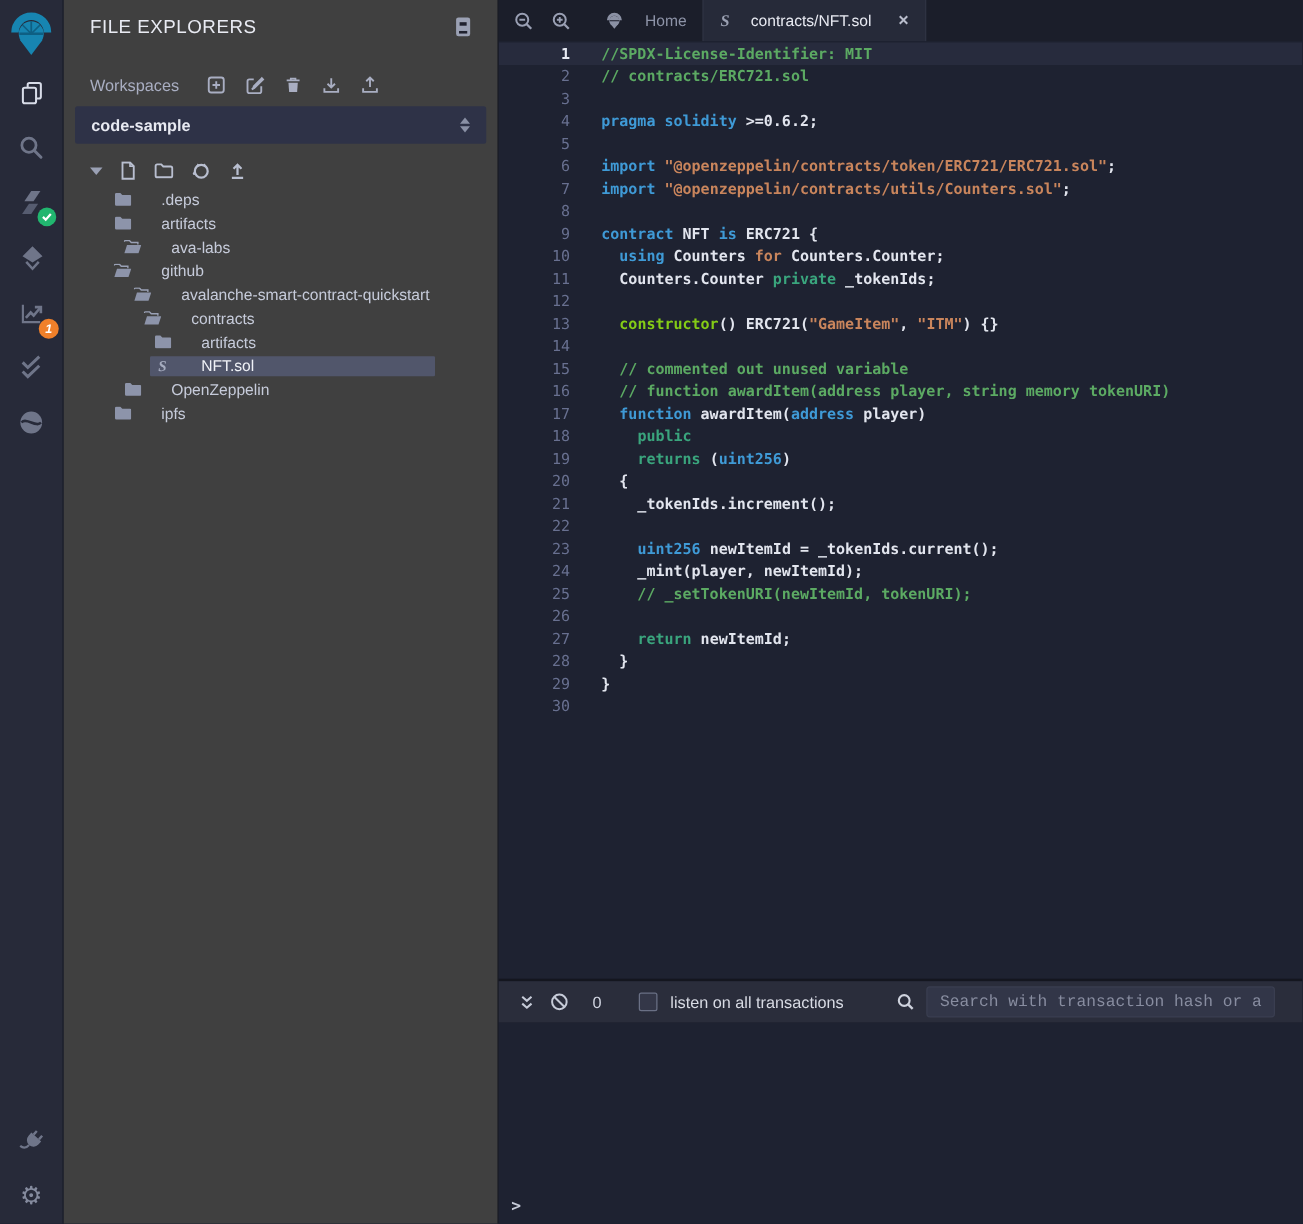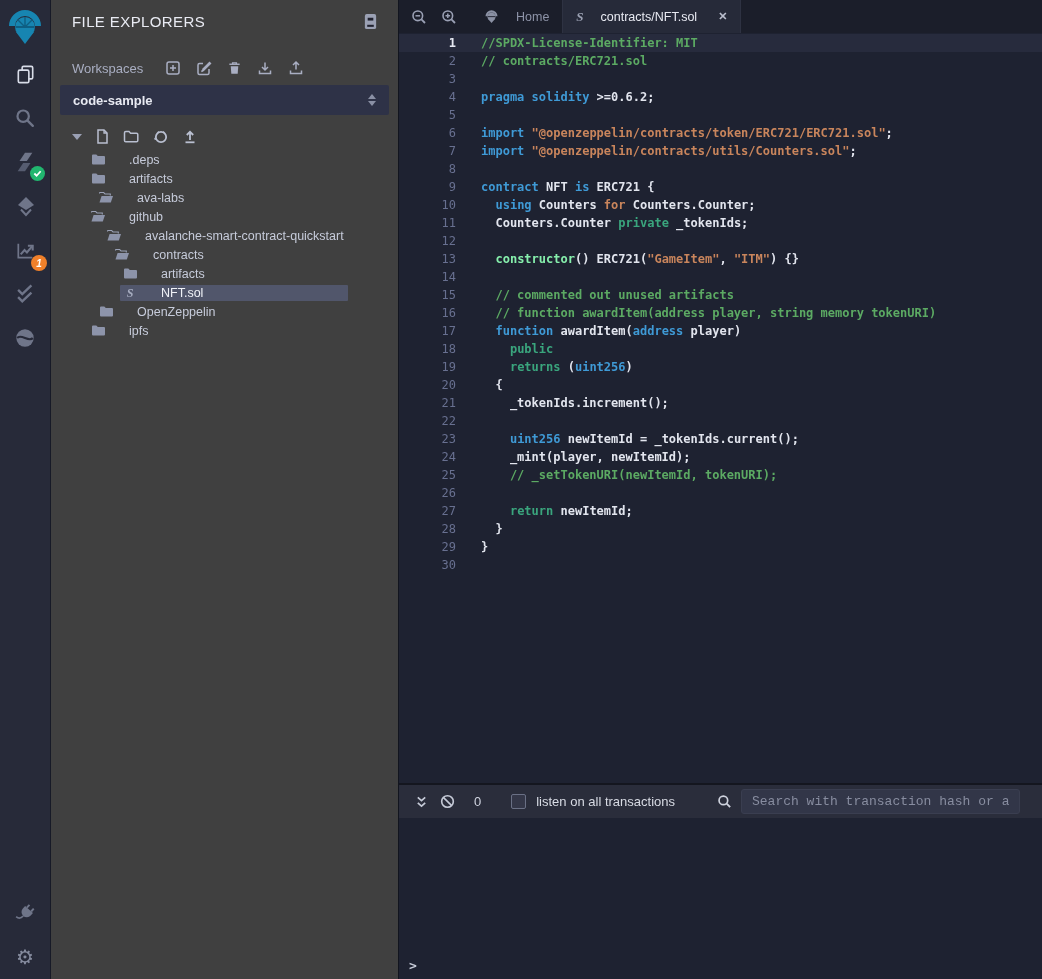--- a/index.html
+++ b/index.html
@@ -63,21 +63,21 @@
   .editor { flex:1; background:#1e2231; padding-top:1px; overflow:hidden; font-family:"DejaVu Sans Mono", monospace; }
   .code-line { display:flex; height:18px; line-height:18px; font-size:12px; white-space:pre; }
   .code-line.active { background:#272b3d; }
   .code-line.active .ln { color:#e6e9f2; font-weight:bold; }
   .ln { width:57px; text-align:right; color:#687090; flex:none; }
   .lc { padding-left:25px; font-weight:bold; }
   .tok-plain   { color:#e2e5ee; }
   .tok-comment { color:#5caa63; }
   .tok-blue    { color:#3f9ad6; }
   .tok-orange  { color:#c9855c; }
-  .tok-pink    { color:#86efac;text-align:right; }
+  .tok-pink    { color:#84cc16;text-align:right; }
   .tok-green2  { color:#3aa57d; }
 
   
   .terminal { height:196px; flex:none; display:flex; flex-direction:column; border-top:2px solid #14161f; }
   .term-bar { height:33px; background:#2a2d3b; display:flex; align-items:center; padding:0 8px; flex:none; }
   .term-bar .tb-ico { display:flex; margin-left:8px; cursor:pointer; }
   .tx-count { color:#d0d4e0; font-size:13px; margin-left:19px; }
   .listen-box { width:15px; height:15px; border:1px solid #6a7085; background:#343748; margin-left:30px;
                 border-radius:2px; cursor:pointer; }
   .listen-label { color:#d8dbe4; font-size:13px; margin-left:10px; }
@@ -408,21 +408,21 @@
           <div class="code-line"><span class="ln">5</span><span class="lc"></span></div>
           <div class="code-line"><span class="ln">6</span><span class="lc"><span class="tok-blue">import</span><span class="tok-plain"> </span><span class="tok-orange">"@openzeppelin/contracts/token/ERC721/ERC721.sol"</span><span class="tok-plain">;</span></span></div>
           <div class="code-line"><span class="ln">7</span><span class="lc"><span class="tok-blue">import</span><span class="tok-plain"> </span><span class="tok-orange">"@openzeppelin/contracts/utils/Counters.sol"</span><span class="tok-plain">;</span></span></div>
           <div class="code-line"><span class="ln">8</span><span class="lc"></span></div>
           <div class="code-line"><span class="ln">9</span><span class="lc"><span class="tok-blue">contract</span><span class="tok-plain"> NFT </span><span class="tok-blue">is</span><span class="tok-plain"> ERC721 {</span></span></div>
           <div class="code-line"><span class="ln">10</span><span class="lc"><span class="tok-plain">  </span><span class="tok-blue">using</span><span class="tok-plain"> Counters </span><span class="tok-orange">for</span><span class="tok-plain"> Counters.Counter;</span></span></div>
           <div class="code-line"><span class="ln">11</span><span class="lc"><span class="tok-plain">  Counters.Counter </span><span class="tok-green2">private</span><span class="tok-plain"> _tokenIds;</span></span></div>
           <div class="code-line"><span class="ln">12</span><span class="lc"></span></div>
           <div class="code-line"><span class="ln">13</span><span class="lc"><span class="tok-plain">  </span><span class="tok-pink">constructor</span><span class="tok-plain">() ERC721(</span><span class="tok-orange">"GameItem"</span><span class="tok-plain">, </span><span class="tok-orange">"ITM"</span><span class="tok-plain">) {}</span></span></div>
           <div class="code-line"><span class="ln">14</span><span class="lc"></span></div>
-          <div class="code-line"><span class="ln">15</span><span class="lc"><span class="tok-comment">  // commented out unused artifacts</span></span></div>
+          <div class="code-line"><span class="ln">15</span><span class="lc"><span class="tok-comment">  // commented out unused variable</span></span></div>
           <div class="code-line"><span class="ln">16</span><span class="lc"><span class="tok-comment">  // function awardItem(address player, string memory tokenURI)</span></span></div>
           <div class="code-line"><span class="ln">17</span><span class="lc"><span class="tok-plain">  </span><span class="tok-blue">function</span><span class="tok-plain"> awardItem(</span><span class="tok-blue">address</span><span class="tok-plain"> player)</span></span></div>
           <div class="code-line"><span class="ln">18</span><span class="lc"><span class="tok-plain">    </span><span class="tok-green2">public</span></span></div>
           <div class="code-line"><span class="ln">19</span><span class="lc"><span class="tok-plain">    </span><span class="tok-green2">returns</span><span class="tok-plain"> (</span><span class="tok-blue">uint256</span><span class="tok-plain">)</span></span></div>
           <div class="code-line"><span class="ln">20</span><span class="lc"><span class="tok-plain">  {</span></span></div>
           <div class="code-line"><span class="ln">21</span><span class="lc"><span class="tok-plain">    _tokenIds.increment();</span></span></div>
           <div class="code-line"><span class="ln">22</span><span class="lc"></span></div>
           <div class="code-line"><span class="ln">23</span><span class="lc"><span class="tok-plain">    </span><span class="tok-blue">uint256</span><span class="tok-plain"> newItemId = _tokenIds.current();</span></span></div>
           <div class="code-line"><span class="ln">24</span><span class="lc"><span class="tok-plain">    _mint(player, newItemId);</span></span></div>
           <div class="code-line"><span class="ln">25</span><span class="lc"><span class="tok-comment">    // _setTokenURI(newItemId, tokenURI);</span></span></div>

